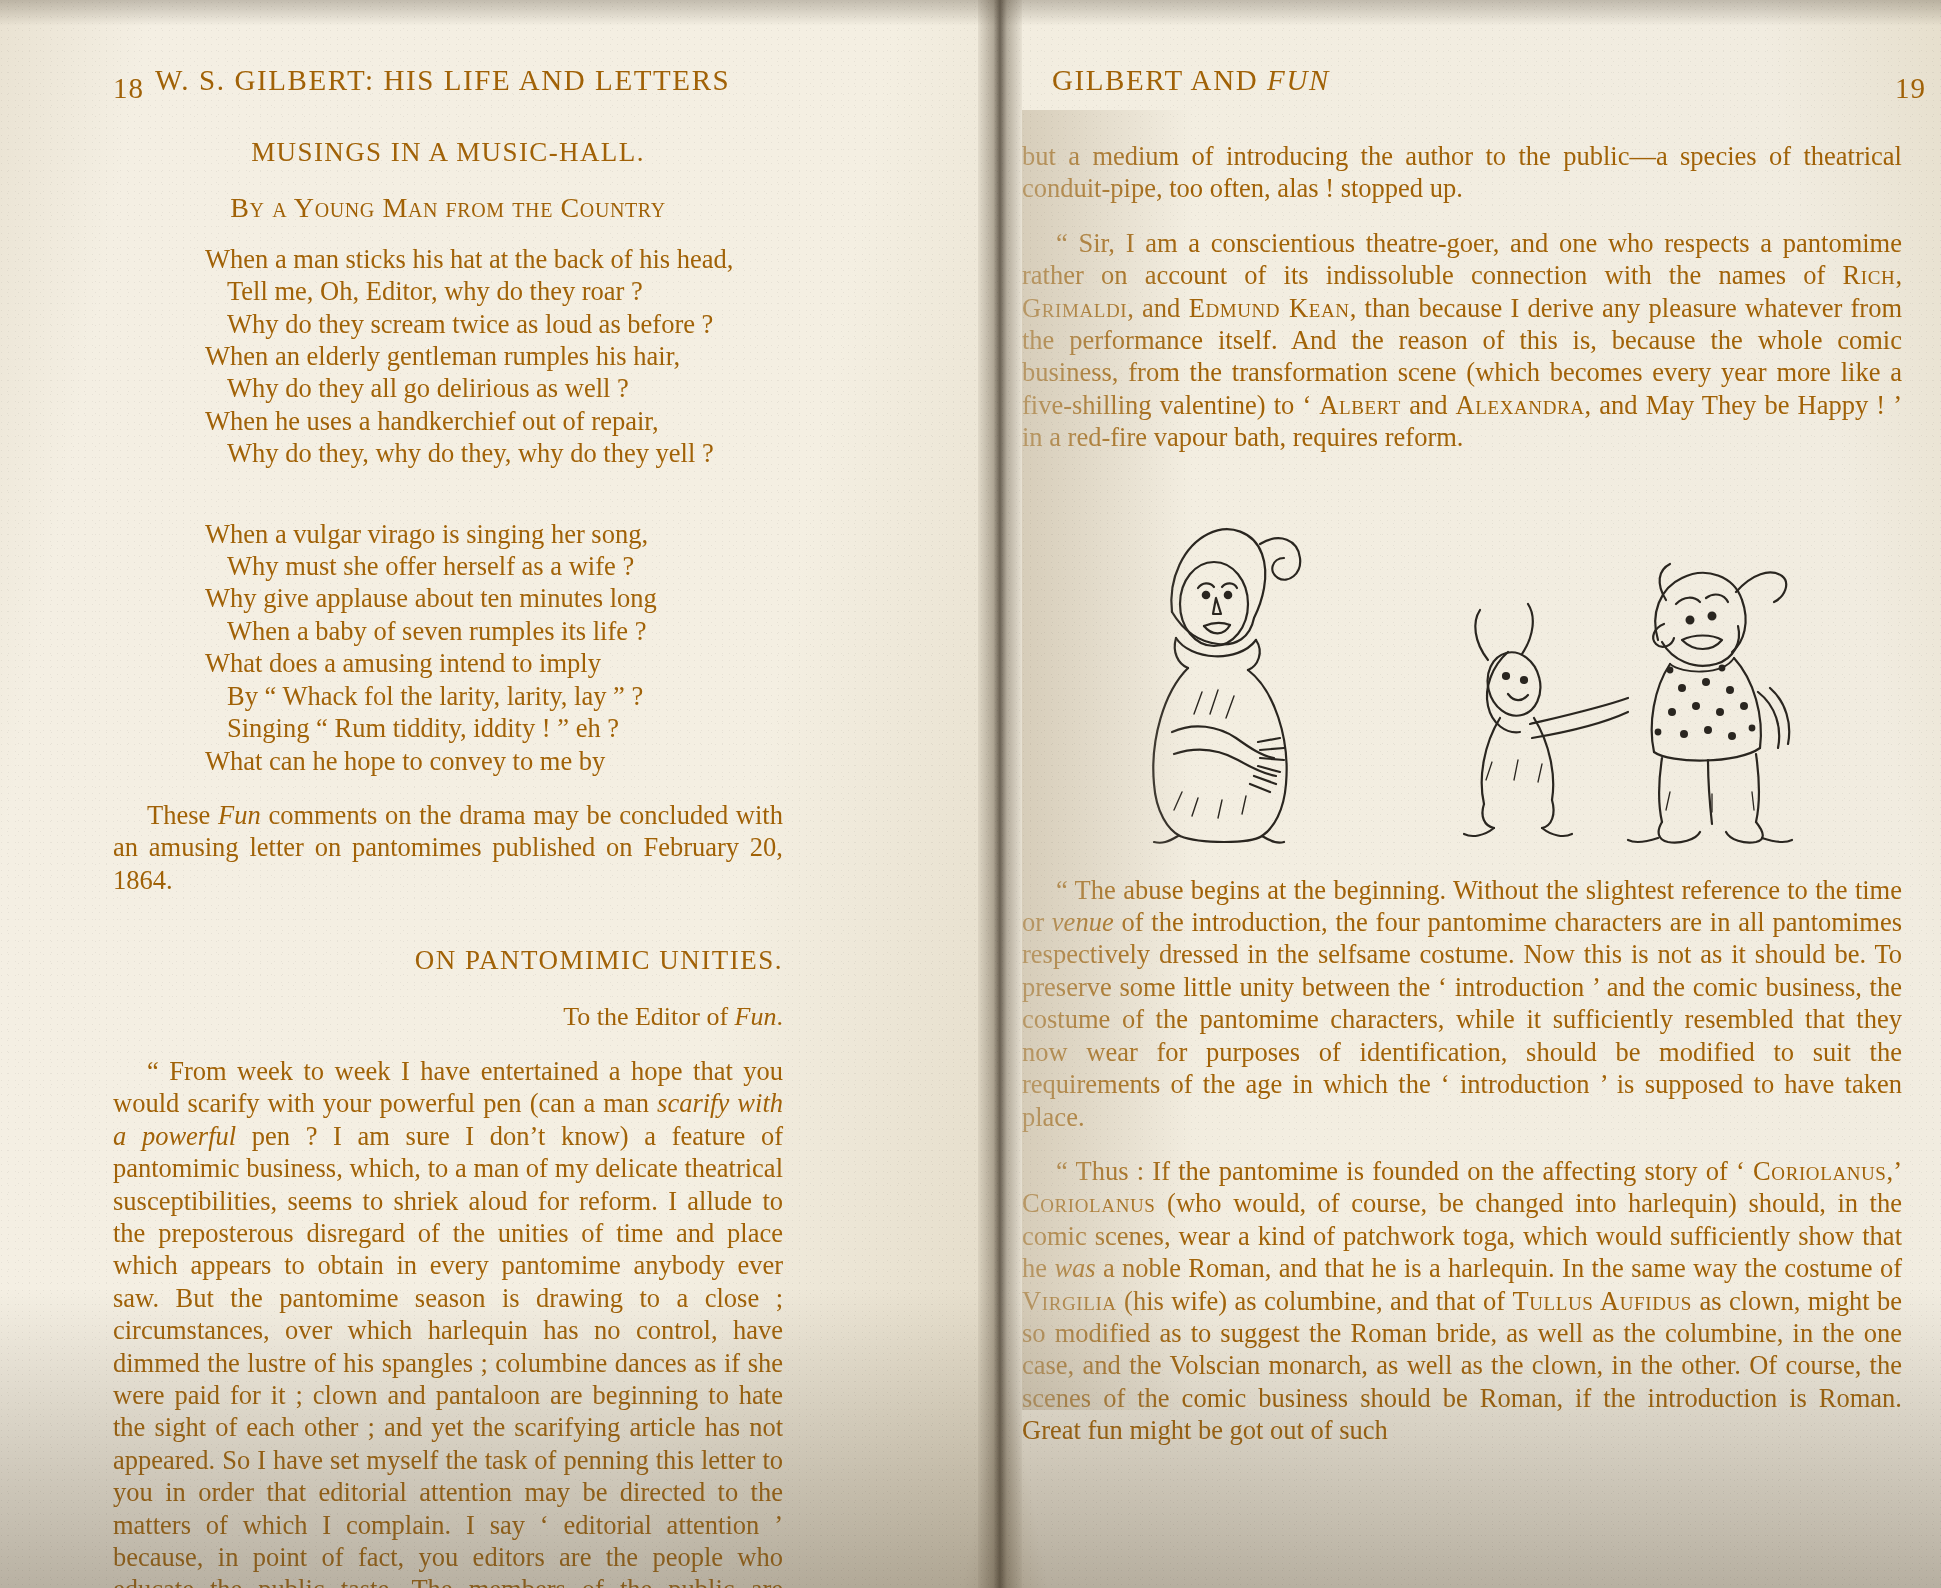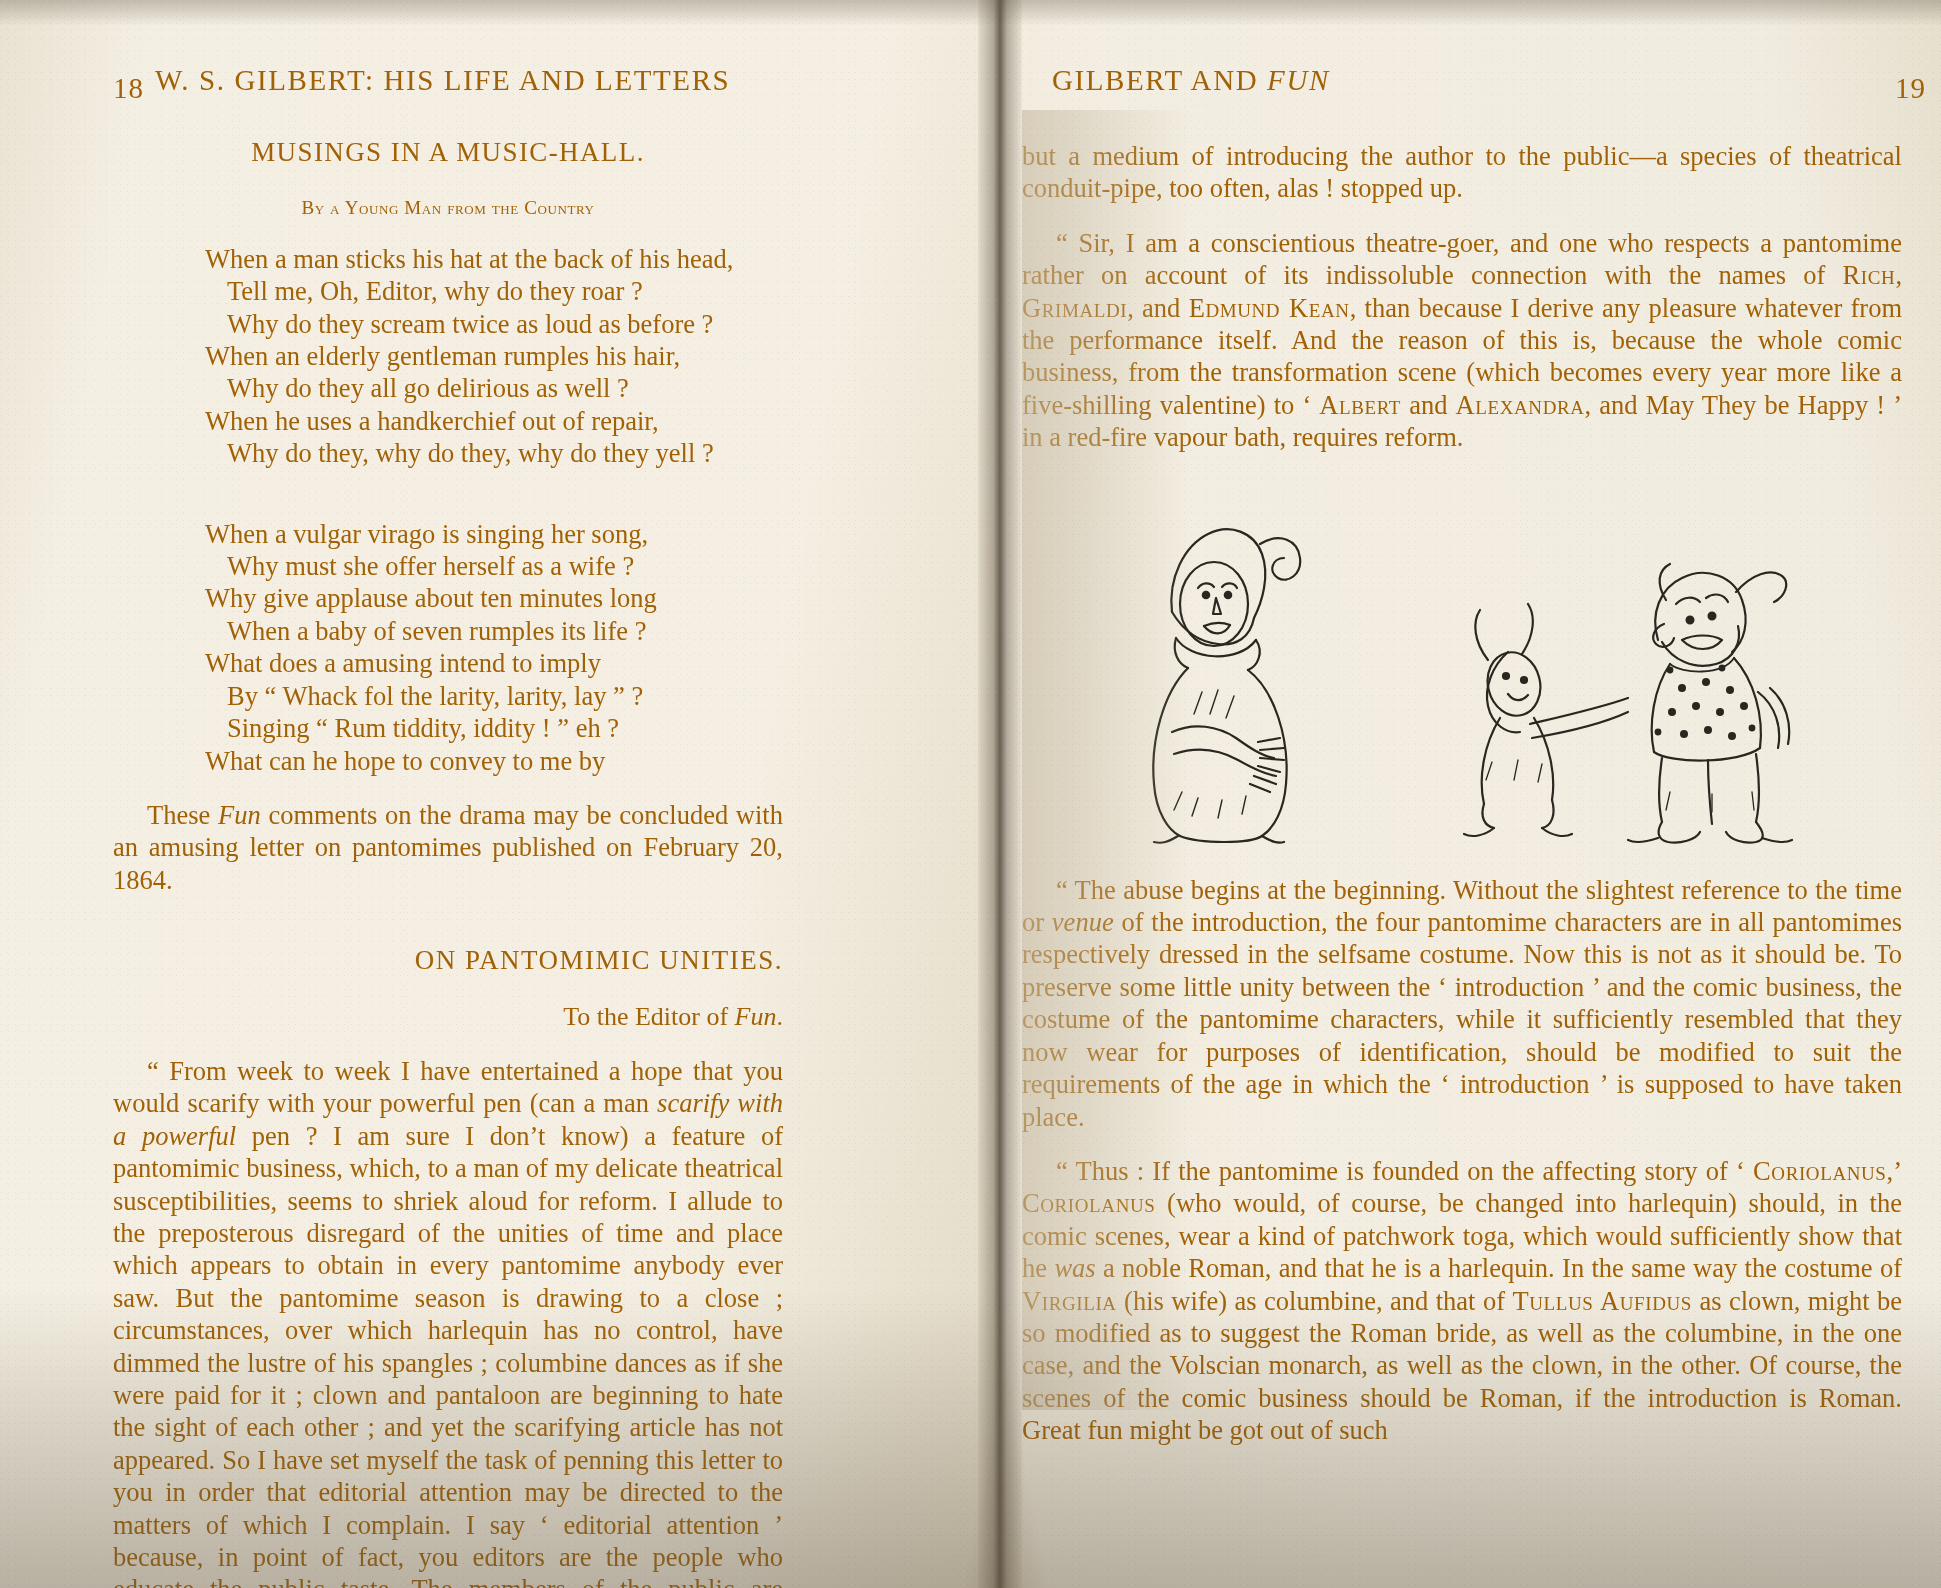--- a/index.html
+++ b/index.html
@@ -86,21 +86,21 @@
   .col-right { left: 0px;  width: 880px; top: 118px; }
 
   .poem-title {
     text-align: center;
     font-size: 27px;
     letter-spacing: 1.4px;
     margin: 14px 0 0 0;
   }
   .poem-byline {
     text-align: center;
-    font-size: 19px;
+    font-size: 28px;
     letter-spacing: 1.3px;
     margin: 24px 0 6px 0;
   }
   .verse {
     margin: 18px 0 0 0;
     padding-left: 92px;
   }
   .verse .line { white-space: nowrap; }
   .verse .line.ind { padding-left: 22px; }
   .stanza-gap { height: 30px; }

